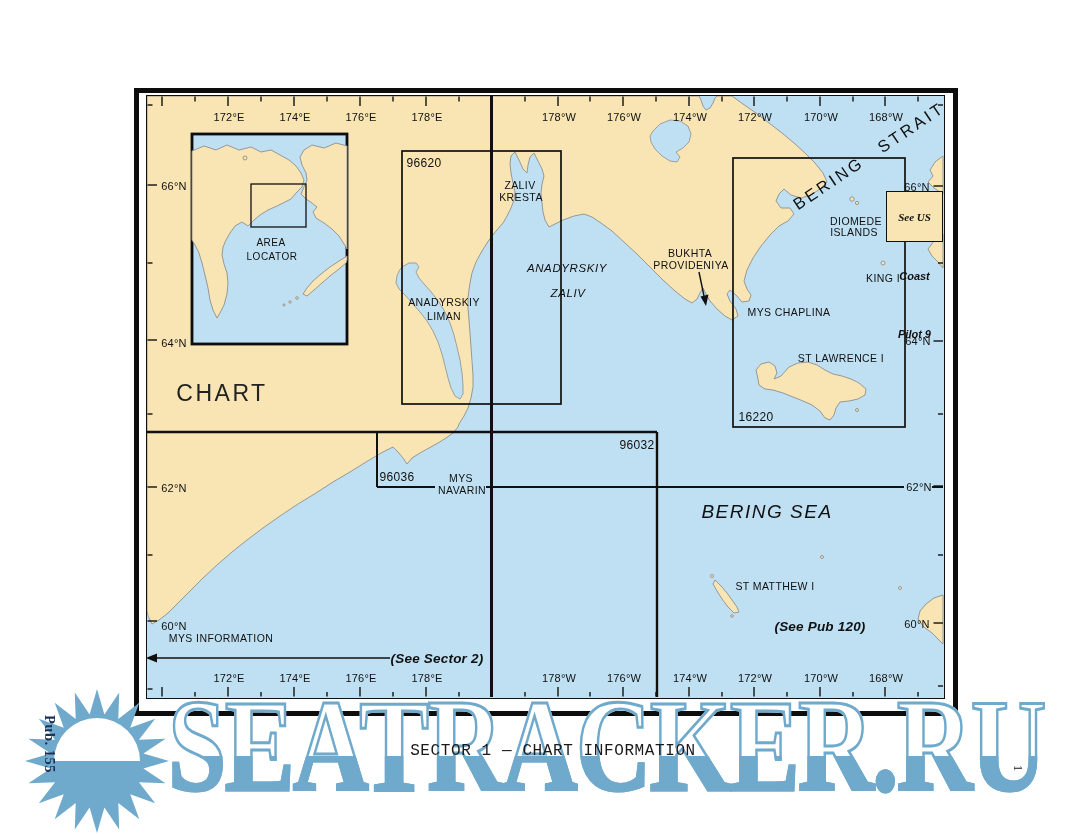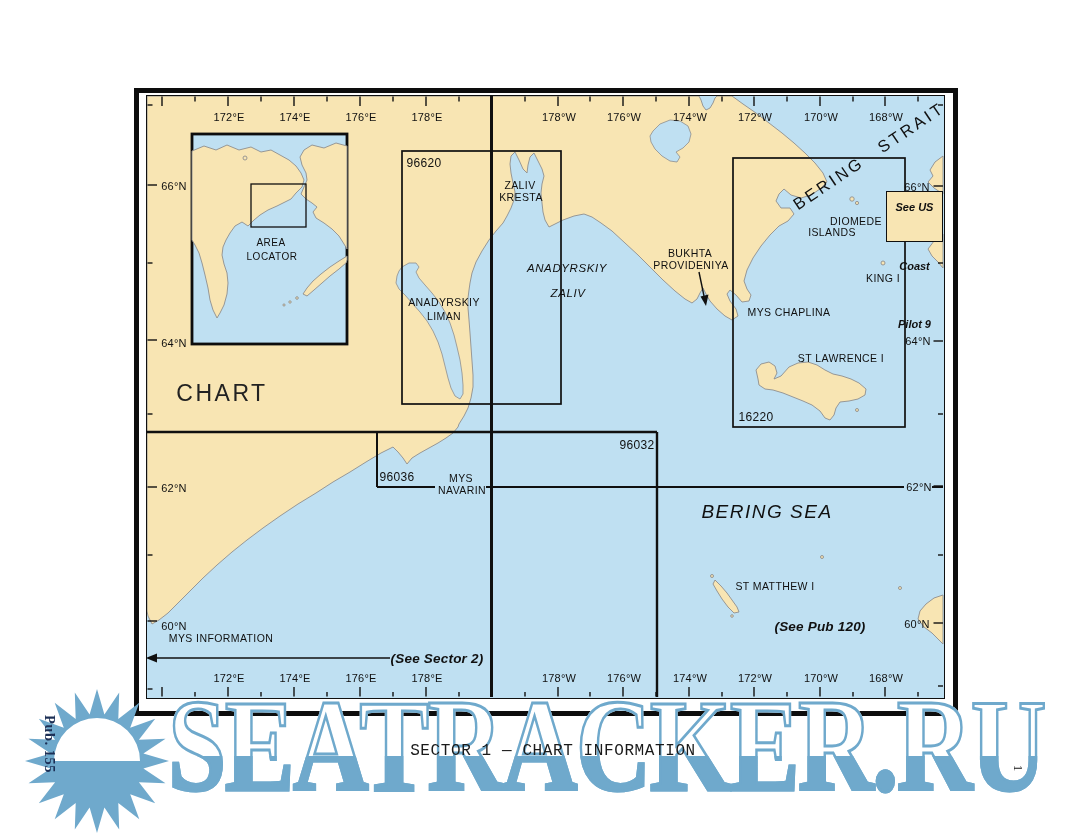--- a/index.html
+++ b/index.html
@@ -31,21 +31,21 @@
           transform:translate(-50%,-50%) rotate(-34deg);}
   .gulf{font-size:11.5px;font-style:italic;letter-spacing:.6px;}
   .note{font-size:13.5px;font-style:italic;font-weight:bold;letter-spacing:.2px;}
   .inset-lbl{font-size:10px;letter-spacing:.5px;}
 
   .pilot-box{position:absolute;left:886px;top:191px;width:57px;height:51px;
              background:#F8E5B3;border:1.6px solid #101010;box-sizing:border-box;
              z-index:13;text-align:center;}
   .pilot-box div{font-size:11px;font-weight:bold;font-style:italic;line-height:14.5px;
                  color:#101010;margin-top:44px;}
-  .pilot-box div:first-child{margin-top:8px;}
+  .pilot-box div:first-child{margin-top:18px;font-family:Liberation Serif, serif;}
 
   
   .caption1{position:absolute;left:553px;top:737px;transform:translate(-50%,-50%);
             font-family:"Liberation Serif",serif;font-size:11px;color:#1a1a1a;
             white-space:nowrap;z-index:40;}
   .caption2{position:absolute;left:553px;top:751px;transform:translate(-50%,-50%);
             font-family:Liberation Mono, monospace;font-size:16px;letter-spacing:.6px;
             color:#1a1a1a;white-space:nowrap;z-index:40;}
   .pub-side{position:absolute;left:49px;top:744px;transform:translate(-50%,-50%) rotate(90deg);
             font-family:"Liberation Serif",serif;font-weight:bold;font-size:14.5px;
@@ -265,21 +265,21 @@
   <div class="lbl" style="left:520px;top:185px">ZALIV</div>
   <div class="lbl" style="left:521px;top:197px">KRESTA</div>
   <div class="lbl gulf" style="left:567px;top:268px">ANADYRSKIY</div>
   <div class="lbl gulf" style="left:568px;top:293px">ZALIV</div>
   <div class="lbl" style="left:444px;top:302px">ANADYRSKIY</div>
   <div class="lbl" style="left:444px;top:316px">LIMAN</div>
   <div class="lbl" style="left:690px;top:253px">BUKHTA</div>
   <div class="lbl" style="left:691px;top:265px">PROVIDENIYA</div>
   <div class="lbl" style="left:789px;top:312px">MYS CHAPLINA</div>
   <div class="lbl" style="left:856px;top:221px">DIOMEDE</div>
-  <div class="lbl" style="left:832px;top:232px">ISLANDS</div>
+  <div class="lbl" style="left:854px;top:232px">ISLANDS</div>
   <div class="lbl" style="left:883px;top:278px">KING I</div>
   <div class="lbl" style="left:841px;top:358px">ST LAWRENCE I</div>
   <div class="lbl" style="left:775px;top:586px">ST MATTHEW I</div>
   <div class="lbl" style="left:461px;top:478px">MYS</div>
   <div class="lbl" style="left:462px;top:490px">NAVARIN</div>
   <div class="lbl" style="left:221px;top:638px">MYS INFORMATION</div>
 
   <div class="lbl num" style="left:424px;top:163px">96620</div>
   <div class="lbl num" style="left:397px;top:477px">96036</div>
   <div class="lbl num" style="left:637px;top:445px">96032</div>

